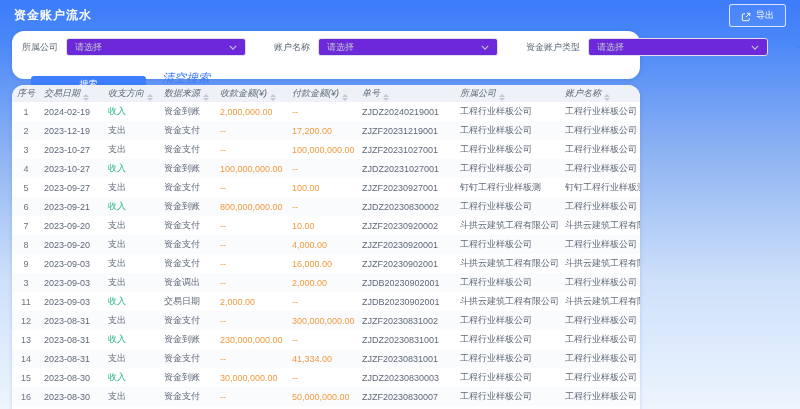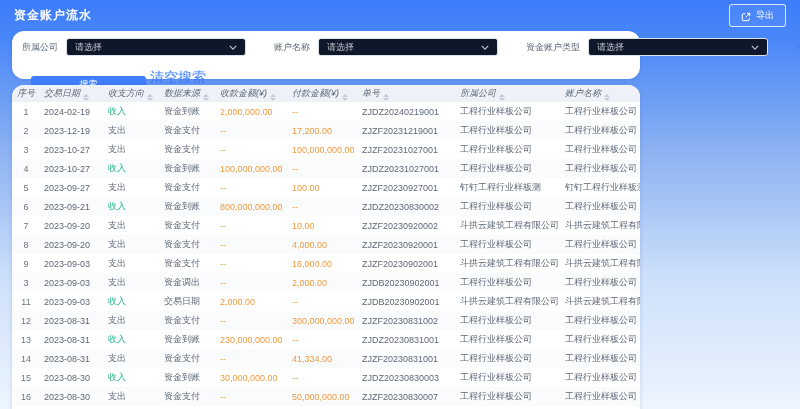--- a/index.html
+++ b/index.html
@@ -21,32 +21,32 @@
   
   .card { position:absolute; left:12px; width:628px; background:#fff; border-radius:12px;
           box-shadow:0 1px 4px rgba(30,80,180,.18); }
   .filter-card { top:31px; height:48px; padding:6px 10px 0 10px; }
   .table-card  { top:85px; height:338px; overflow:hidden; }
   
   .filters { display:flex; align-items:center; height:20px; }
   .filter-field { display:flex; align-items:center; margin-right:28px; }
   .filter-label { font-size:9px; color:#5C6775; margin-right:8px; white-space:nowrap; }
   .select-box {
-    width:180px; height:18px; border:1px solid #DDE1E8; border-radius:3px; background:#0f172a;
+    width:180px; height:18px; border:1px solid #DDE1E8; border-radius:3px; background:#6d28d9;
     display:flex; align-items:center; justify-content:space-between; padding:0 8px; cursor:pointer;
   }
   .select-placeholder { font-size:9px; color:#C1C6CF; }
   .chev svg { display:block; }
   .expand-link { margin-left:auto; display:inline-flex; align-items:center; gap:4px;
     color:var(--accent,#3E7DFB); font-size:9px; cursor:pointer; white-space:nowrap; }
   .actions { display:flex; align-items:center; margin-top:7px; padding-left:9px; }
   .search-btn { width:115px; height:16px; background:var(--accent,#3E7DFB); color:#fff; font-size:9px;
     border:none; border-radius:3px; display:flex; align-items:center; justify-content:center; cursor:pointer;margin-top:12px; }
-  .clear-btn { margin-left:0; color:var(--accent,#3E7DFB); font-size:14px; background:transparent;
-    border:none; padding:2px 4px; cursor:pointer; }
+  .clear-btn { margin-left:12px; color:var(--accent,#3E7DFB); font-size:12px; background:transparent;
+    border:none; padding:2px 4px; cursor:pointer;font-style:italic; }
   
   table { width:100%; border-collapse:collapse; table-layout:fixed; }
   thead th {
     background:var(--thead-bg,#EEF2F8); height:17px; font-weight:normal; font-size:9px; color:#5C6775;
     text-align:left; padding:0 4px; white-space:nowrap; overflow:hidden;font-style:italic;
   }
   thead th.col-idx { text-align:center; }
   tbody td { height:19px; font-size:9px; color:#5E6877; padding:0 4px;
     white-space:nowrap; overflow:hidden; }
   tbody tr:nth-child(even) { background:#FAFBFD; }

